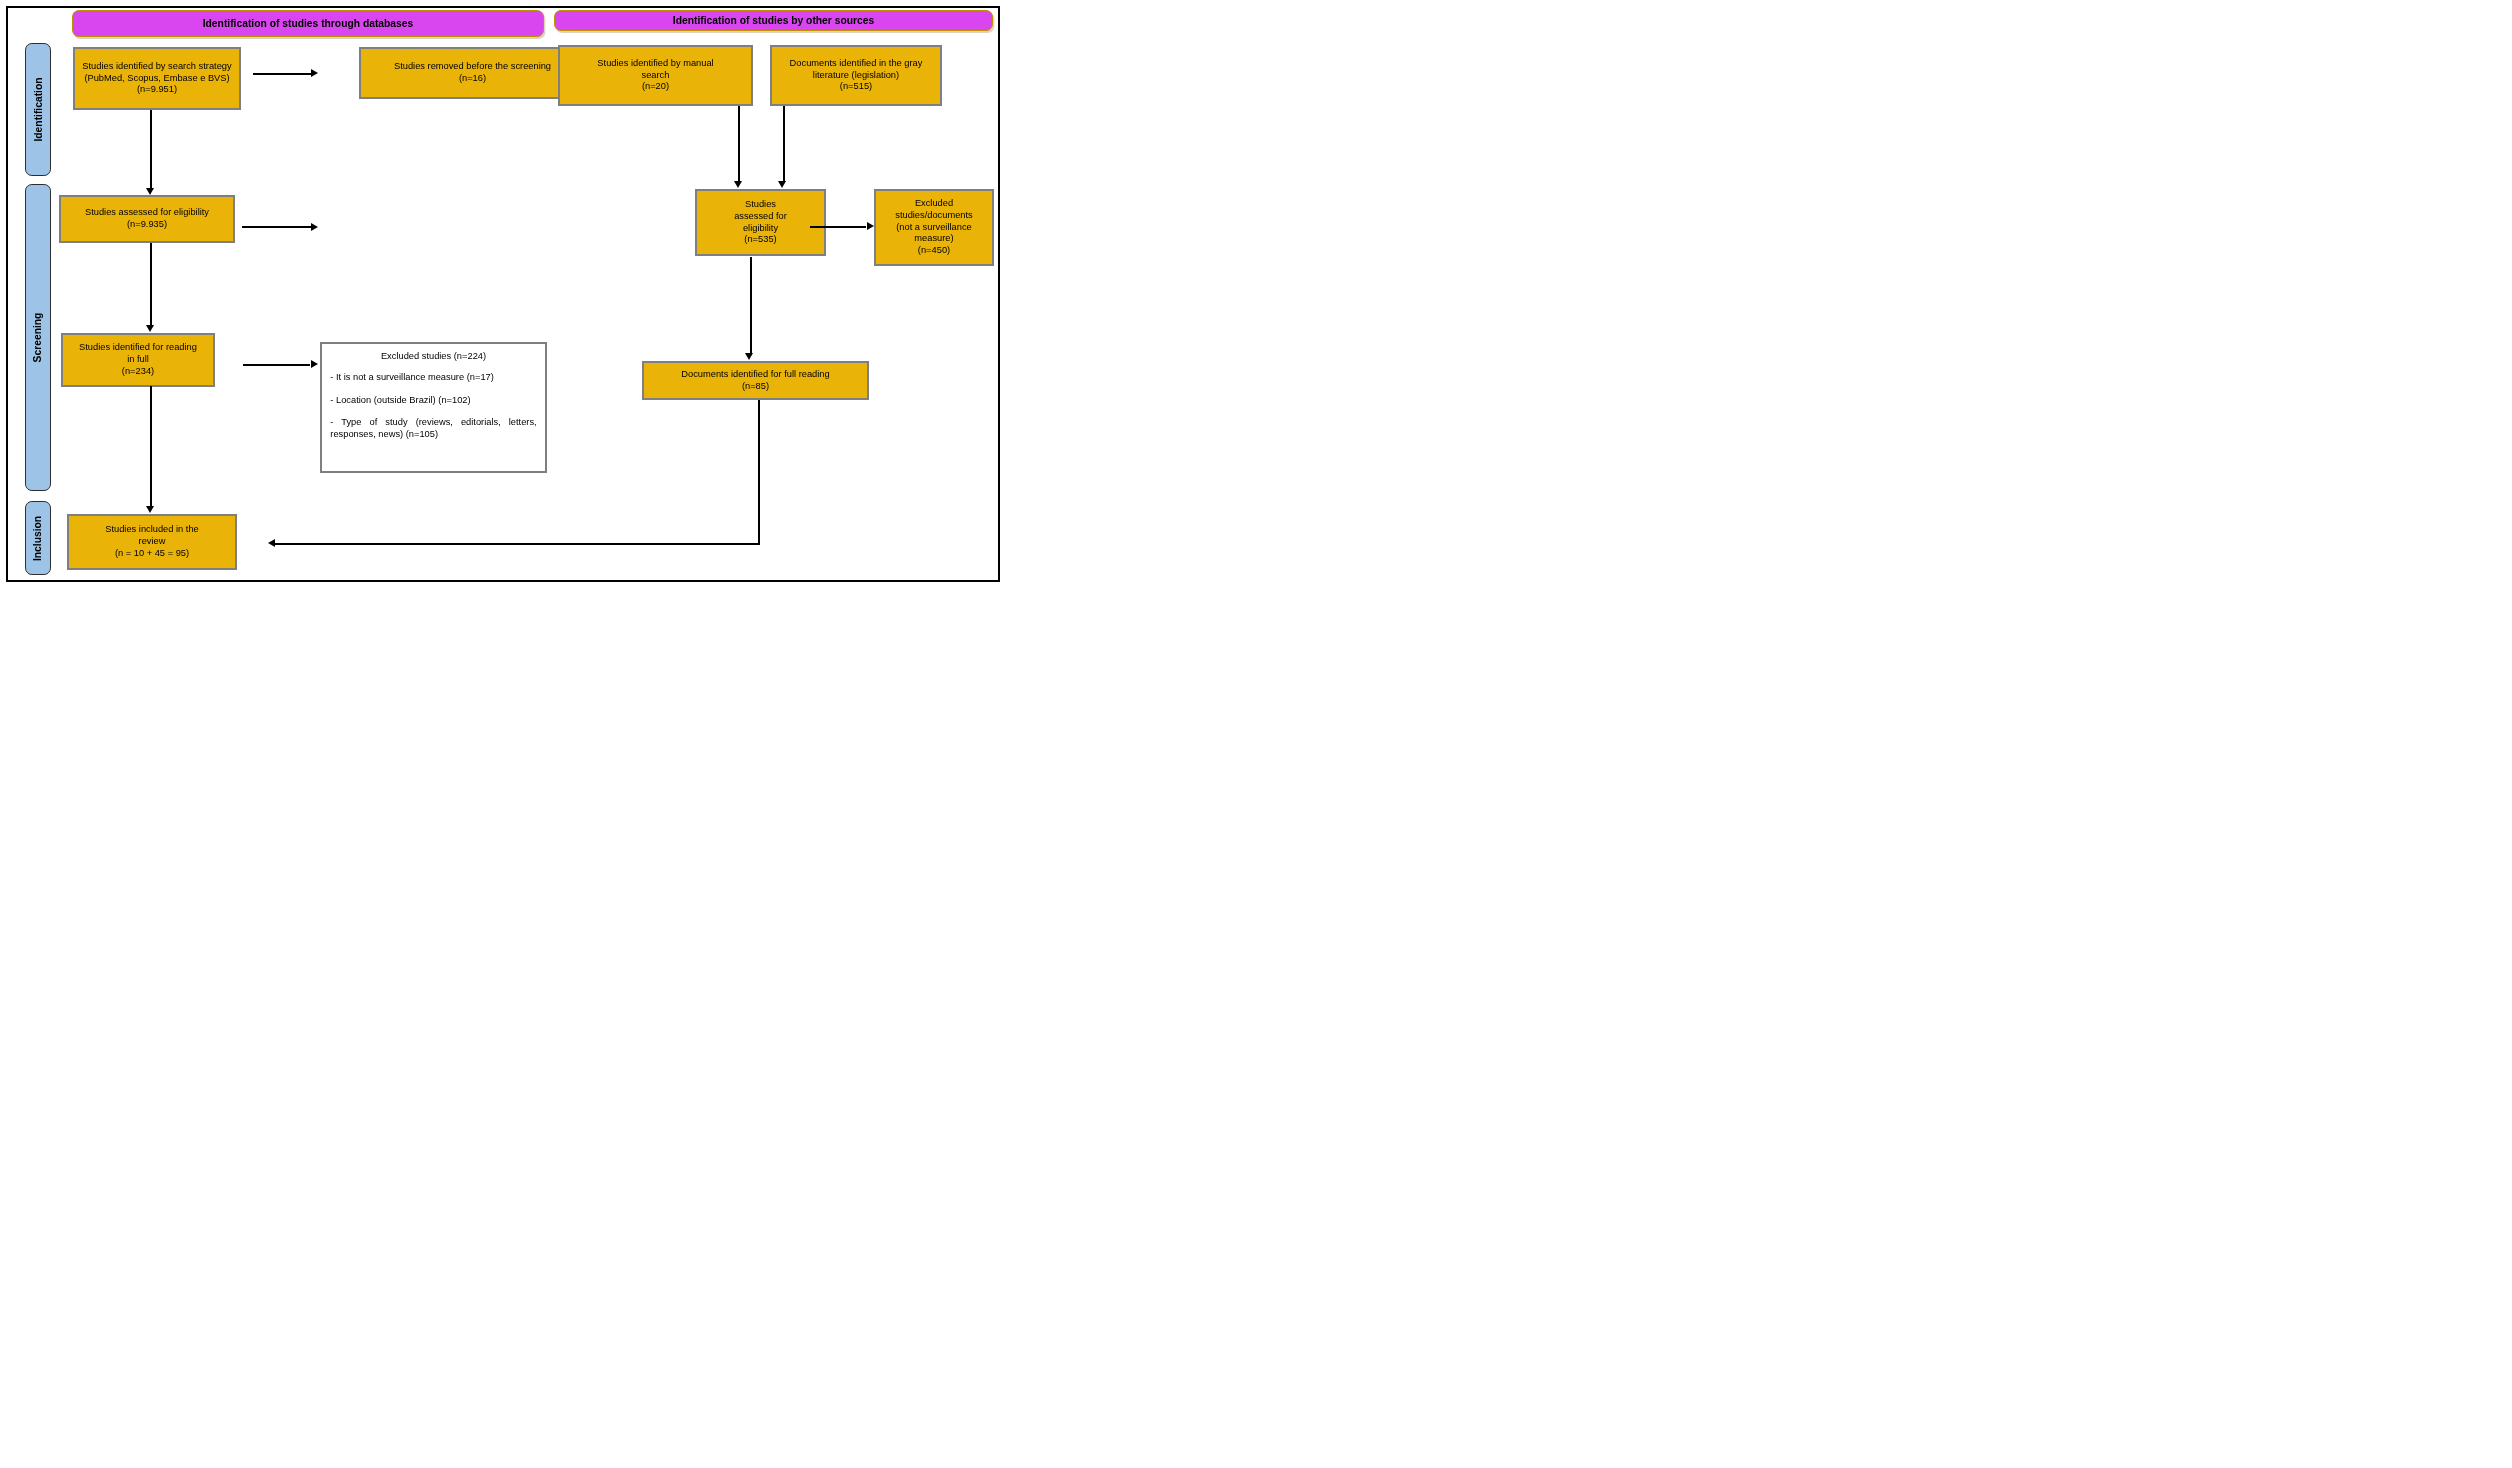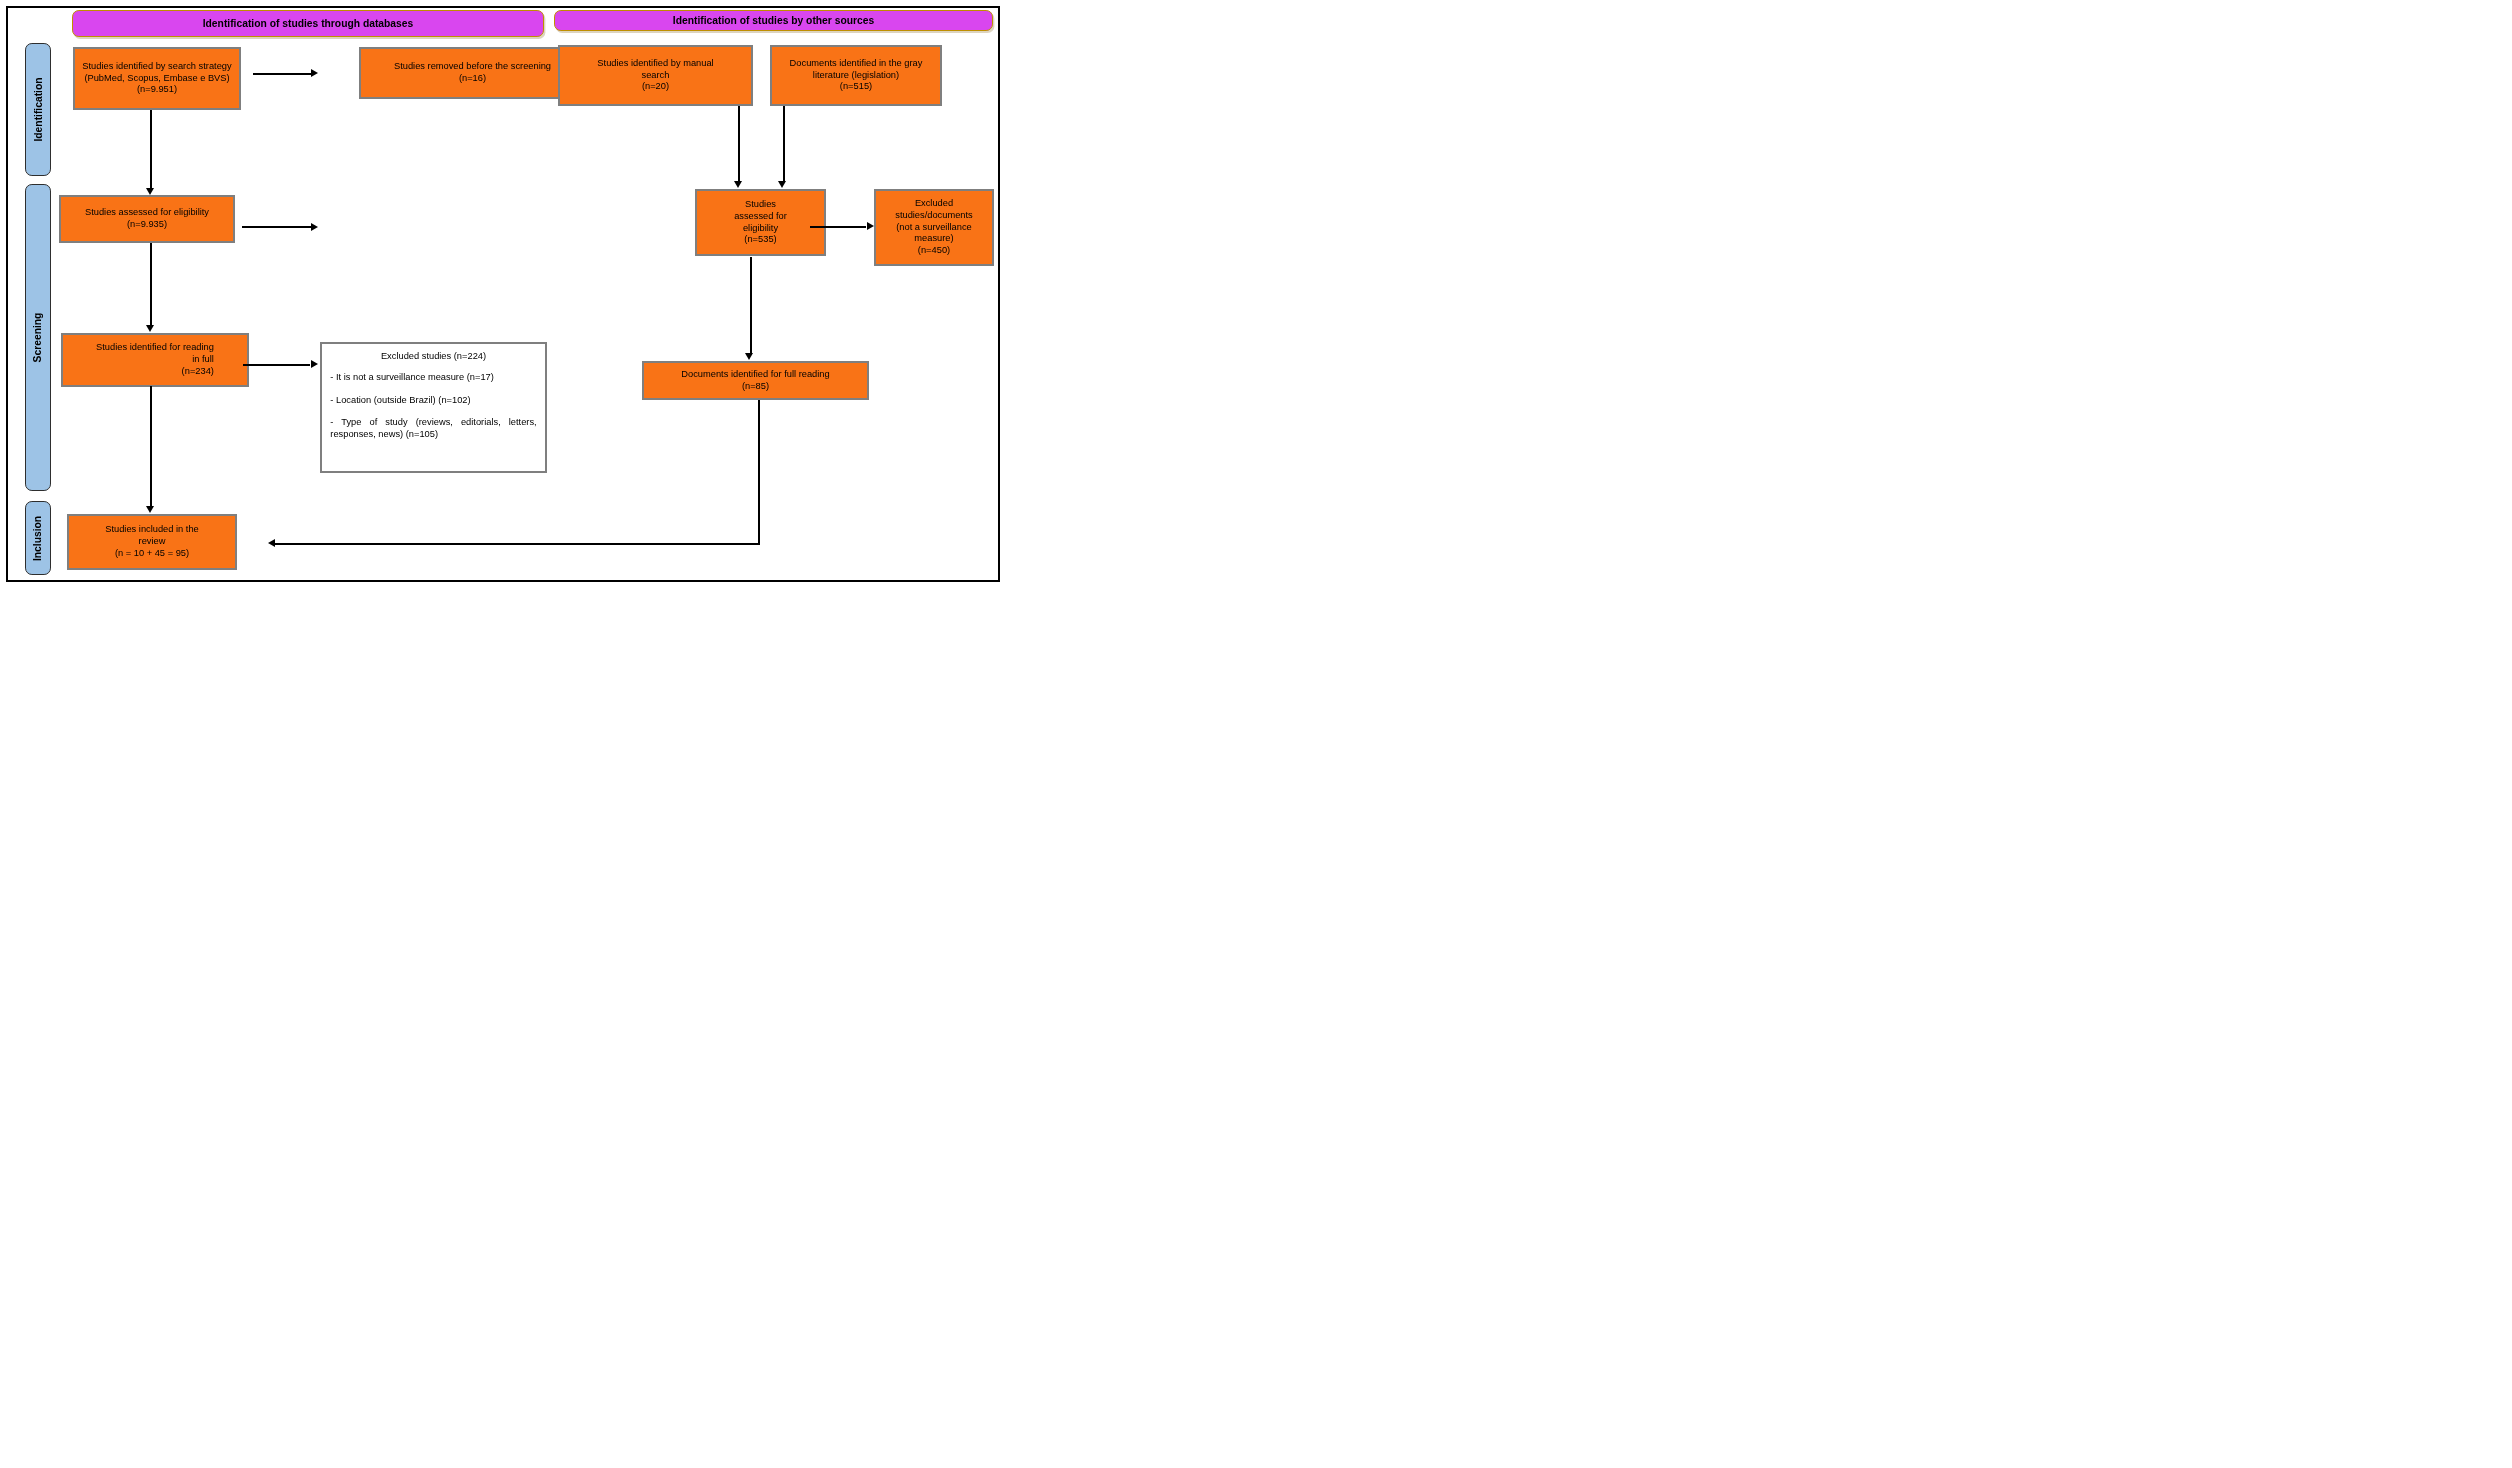--- a/index.html
+++ b/index.html
@@ -33,21 +33,21 @@
     display:flex;align-items:center;justify-content:center;
     box-sizing:border-box;
   }
   .side span{
     transform:rotate(-90deg);
     white-space:nowrap;
     font-weight:bold;font-size:10.3px;
   }
   .box{
     position:absolute;
-    background:#f97316;
+    background:#eab308;
     border:2.1px solid #7F7F7F;
     box-sizing:border-box;
     display:flex;align-items:center;justify-content:center;
     text-align:center;
     white-space:pre-line;
     font-size:9.3px;line-height:1.28;
     padding:1.4px 4.1px;
   }
   .xbox{
     position:absolute;
@@ -107,21 +107,21 @@
 assessed for
 eligibility
 (n=535)</div>
 
   <div class="box" style="left:874px;top:189px;width:120px;height:77px;">Excluded
 studies/documents
 (not a surveillance
 measure)
 (n=450)</div>
 
-  <div class="box" style="left:61px;top:333px;width:188px;height:54px;text-align:right;">Studies identified for reading
+  <div class="box" style="left:61px;top:333px;width:154px;height:54px;">Studies identified for reading
 in full
 (n=234)</div>
 
   <div class="xbox" style="left:320px;top:342px;width:227px;height:131px;">
     <div class="xtitle">Excluded studies (n=224)</div>
     <div class="xitem">- It is not a surveillance measure (n=17)</div>
     <div class="xitem">- Location (outside Brazil) (n=102)</div>
     <div class="xitem">- Type of study (reviews, editorials, letters, responses, news) (n=105)</div>
   </div>
 

